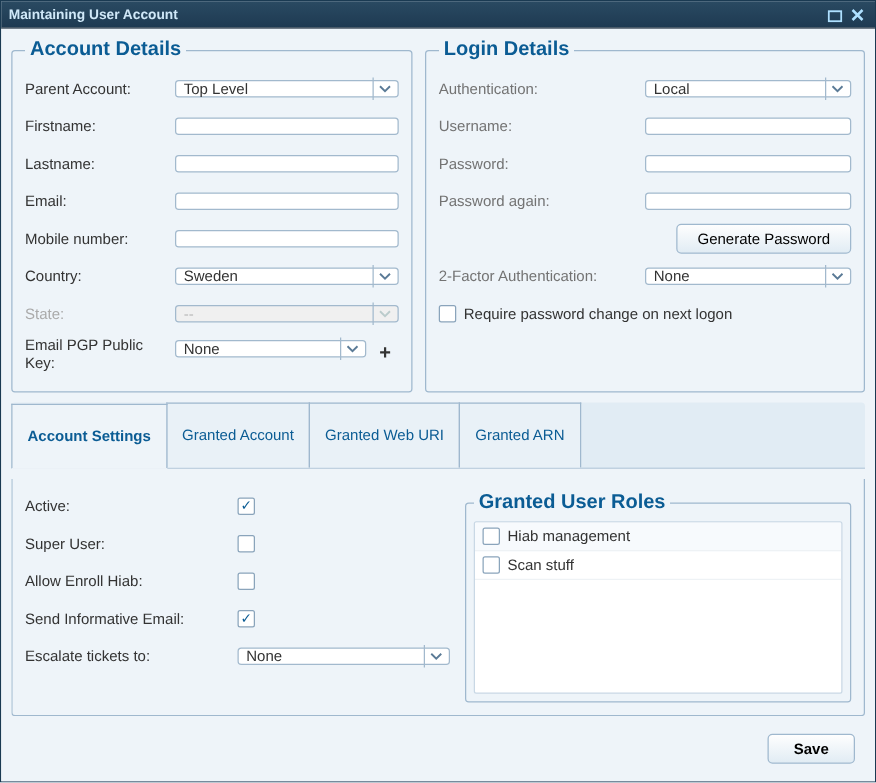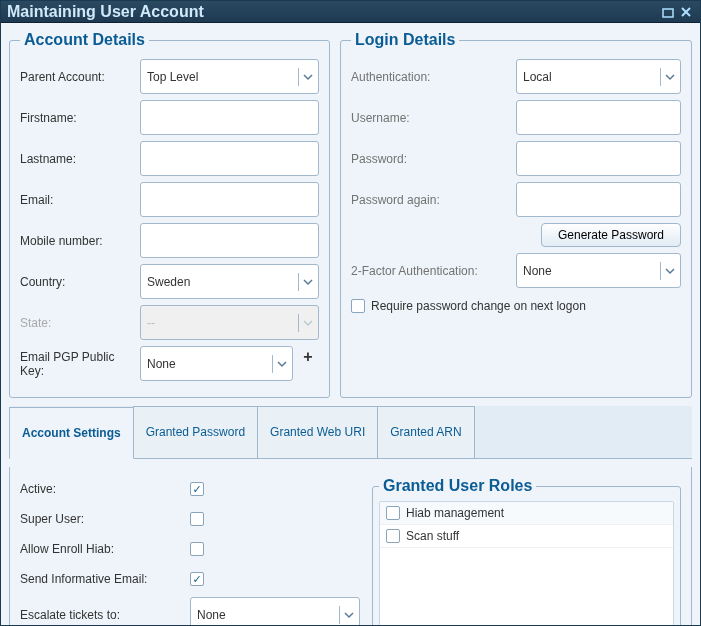--- a/index.html
+++ b/index.html
@@ -16,21 +16,21 @@
     border: 1px solid #1a3a52;
     display: flex;
     flex-direction: column;
     background: #eef4f9;
   }
   .titlebar {
     height: 22px;
     background: linear-gradient(to bottom, #2a4a62, #1e3a52);
     color: #d0e8f8;
     font-weight: bold;
-    font-size: 16px;
+    font-size: 11px;
     display: flex;
     align-items: center;
     padding: 0 6px;
     border-bottom: 1px solid #0f2030;
   }
   .titlebar .title { flex: 1; }
   .titlebar .winbtn {
     width: 16px; height: 16px;
     display: inline-flex; align-items: center; justify-content: center;
     color: #aee0ff;
@@ -72,21 +72,21 @@
     margin-bottom: 6px;
     min-height: 24px;
   }
   .fs-account .label { width: 120px; min-width:120px; color: #333; }
   .fs-login .label { width: 165px; min-width:165px; color: #737373; }
   .label.disabled { color: #aaa; }
   .ctl { flex: 1; display: flex; }
 
   .textbox, .select {
     flex: 1;
-    height: 35px;
+    height: 14px;
     border: 1px solid #a2b9cd;
     border-radius: 3px;
     background: #fff;
     padding: 2px 4px;
     font-size: 12px;
     color: #333;
   }
   .select {
     display: flex;
     align-items: center;
@@ -366,21 +366,21 @@
 
         <div class="form-row chk-row">
           <span class="checkbox"></span>
           <span>Require password change on next logon</span>
         </div>
       </fieldset>
     </div>
 
     <div class="tabstrip">
       <div class="tab active">Account Settings</div>
-      <div class="tab">Granted Password</div>
+      <div class="tab">Granted Account</div>
       <div class="tab">Granted Web URI</div>
       <div class="tab">Granted ARN</div>
     </div>
 
     <div class="tabbody">
       <div class="settings-col">
 
         <div class="form-row chk-row">
           <div class="label">Active:</div>
           <span class="checkbox checked"></span>

